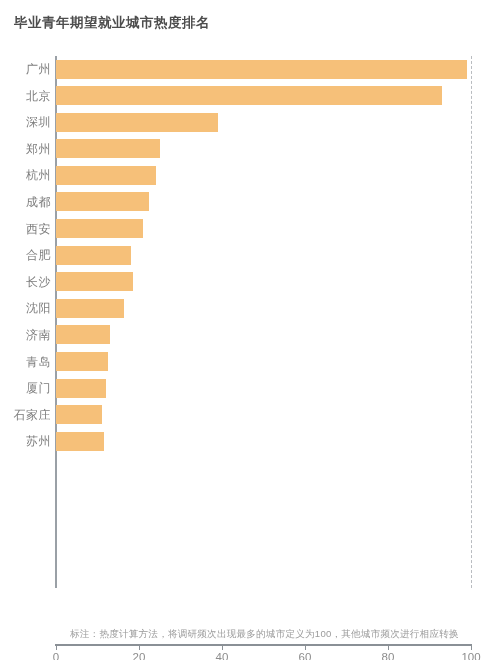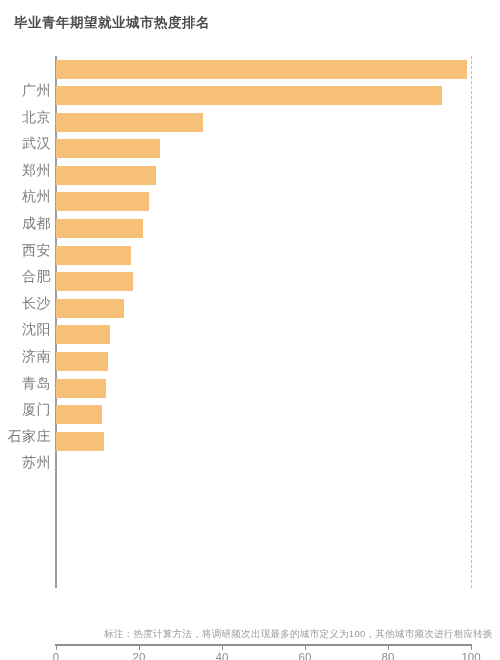--- a/index.html
+++ b/index.html
@@ -66,25 +66,24 @@
     position: relative;
     height: 26.6px;
     width: 500px;
   }
   .bar-label {
     position: absolute;
     right: 449px; 
     top: 0;
     height: 26.6px;
     line-height: 26.6px;
-    font-size: 14px;
+    font-size: 12px;
     color: #7d7d7d;
     white-space: nowrap;
     letter-spacing: 0.5px;
-    margin-top: 21px;
   }
   .bar-track {
     position: absolute;
     left: 56px;
     top: 3.5px;
     height: 19px;
   }
   .bar-fill {
     height: 19px;
     background: #f6c079;
@@ -113,21 +112,20 @@
     white-space: nowrap;
   }
   #footnote {
     position: absolute;
     left: 70px;
     top: 628px;
     font-size: 9.6px;
     color: #9b9b9b;
     letter-spacing: 0.2px;
     white-space: nowrap;
-    margin-left: 34px;
   }
 </style>
 </head>
 <body>
 
 <div id="chart-card">
 
   <div id="chart-title">毕业青年期望就业城市热度排名</div>
 
   <div id="plot-area">
@@ -140,23 +138,23 @@
             <div class="bar-fill" style="width: 410.85px; background: rgb(246, 192, 121);"></div>
           </div>
         </div>
         <div class="bar-row">
           <div class="bar-label">北京</div>
           <div class="bar-track">
             <div class="bar-fill" style="width: 385.95px; background: rgb(246, 192, 121);"></div>
           </div>
         </div>
         <div class="bar-row">
-          <div class="bar-label">武汉</div>
-          <div class="bar-track">
-            <div class="bar-fill" style="width: 147.325px; background: rgb(246, 192, 121);"></div>
+          <div class="bar-label">深圳</div>
+          <div class="bar-track">
+            <div class="bar-fill" style="width: 161.85px; background: rgb(246, 192, 121);"></div>
           </div>
         </div>
         <div class="bar-row">
           <div class="bar-label">郑州</div>
           <div class="bar-track">
             <div class="bar-fill" style="width: 103.75px; background: rgb(246, 192, 121);"></div>
           </div>
         </div>
         <div class="bar-row">
           <div class="bar-label">杭州</div>

